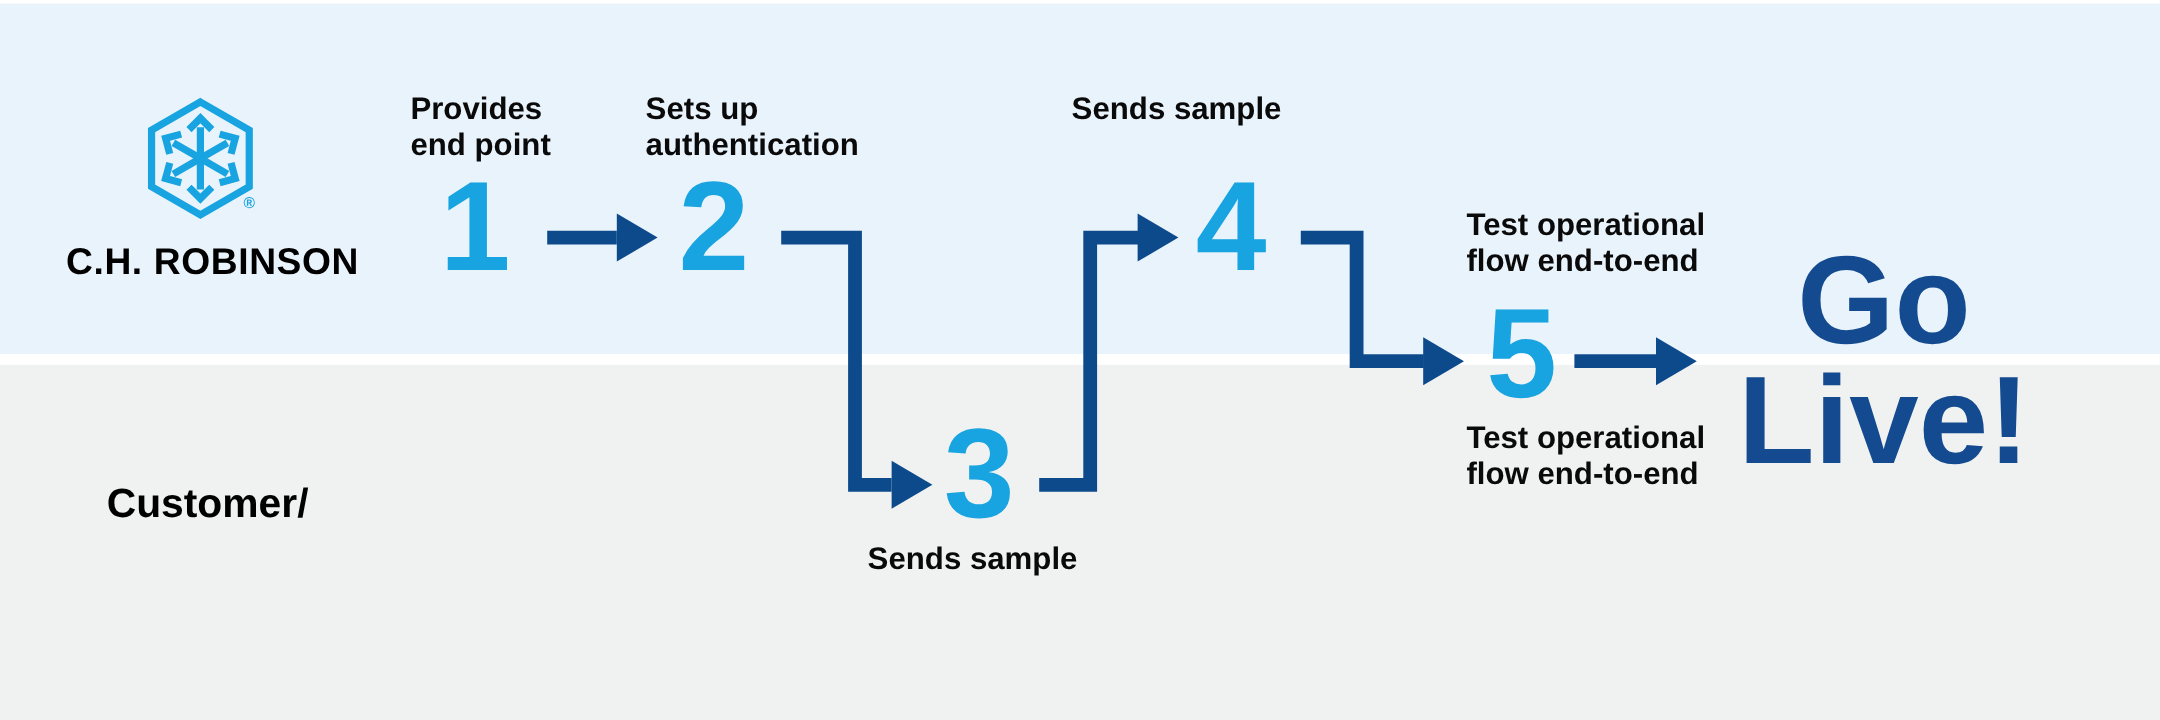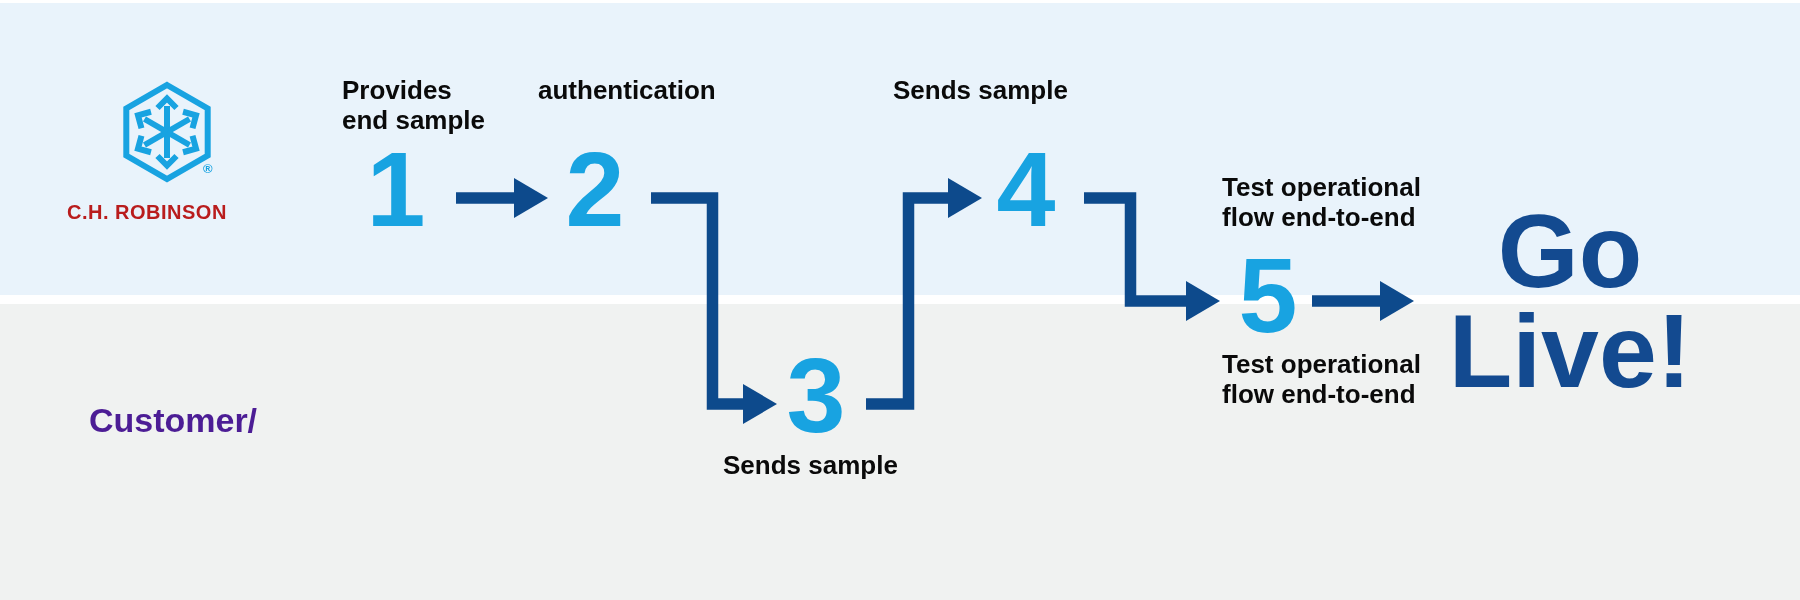--- a/index.html
+++ b/index.html
@@ -11,22 +11,22 @@
   .lane-top{top:3px;height:292px;background:#e9f3fb;}
   .lane-bottom{top:304px;height:296px;background:#f0f2f1;}
 
   
   .logo-svg{position:absolute;left:121px;top:80px;}
   .reg-mark{
     position:absolute;left:203px;top:162px;font-size:13px;font-weight:bold;
     color:#18a3e1;line-height:1;
   }
   .wordmark{
-    position:absolute;left:55px;top:202px;font-size:20px;font-weight:bold;
-    letter-spacing:0.5px;color:#b91c1c;line-height:1;white-space:nowrap;margin-left:12px;
+    position:absolute;left:55px;top:202px;font-size:31px;font-weight:bold;
+    letter-spacing:0.5px;color:#000000;line-height:1;white-space:nowrap;
   }
 
   
   .step-label{
     position:absolute;font-size:26px;line-height:30px;font-weight:bold;
     color:#0a0a0a;white-space:nowrap;
   }
   .lbl-1{left:342px;top:75px;}
   .lbl-2{left:538px;top:75px;}
   .lbl-3{left:723px;top:450px;}
@@ -46,21 +46,21 @@
   .num-5{left:1213px;top:242px;}
 
   
   .arrows{position:absolute;left:0;top:0;}
   .arrow-line{fill:none;stroke:#0d4a8c;stroke-width:11.5;stroke-linejoin:miter;}
   .arrow-head{fill:#0d4a8c;stroke:none;}
 
   
   .customer-label{
     position:absolute;left:40px;top:401px;width:266px;text-align:center;
-    font-size:34px;line-height:38px;font-weight:bold;color:#4c1d95;
+    font-size:34px;line-height:38px;font-weight:bold;color:#000000;
   }
 
   
   .golive{
     position:absolute;left:1425px;top:201px;width:290px;text-align:center;
     font-size:104px;line-height:100px;font-weight:bold;color:#134a90;
   }
 </style>
 </head>
 <body>
@@ -101,23 +101,24 @@
   </svg>
   <span class="reg-mark">®</span>
   <div class="wordmark">C.H. ROBINSON</div>
 
   <div class="customer-label">
     <div>Customer/</div>
   </div>
 
   <div class="step-label lbl-1">
     <div>Provides</div>
-    <div>end sample</div>
+    <div>end point</div>
   </div>
   <div class="step-label lbl-2">
+    <div>Sets up</div>
     <div>authentication</div>
   </div>
   <div class="step-label lbl-3">
     <div>Sends sample</div>
   </div>
   <div class="step-label lbl-4">
     <div>Sends sample</div>
   </div>
   <div class="step-label lbl-5t">
     <div>Test operational</div>

